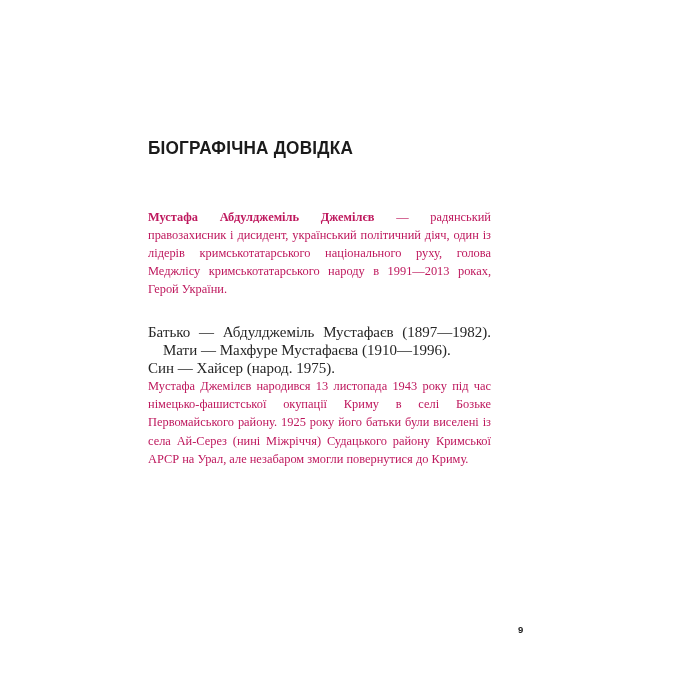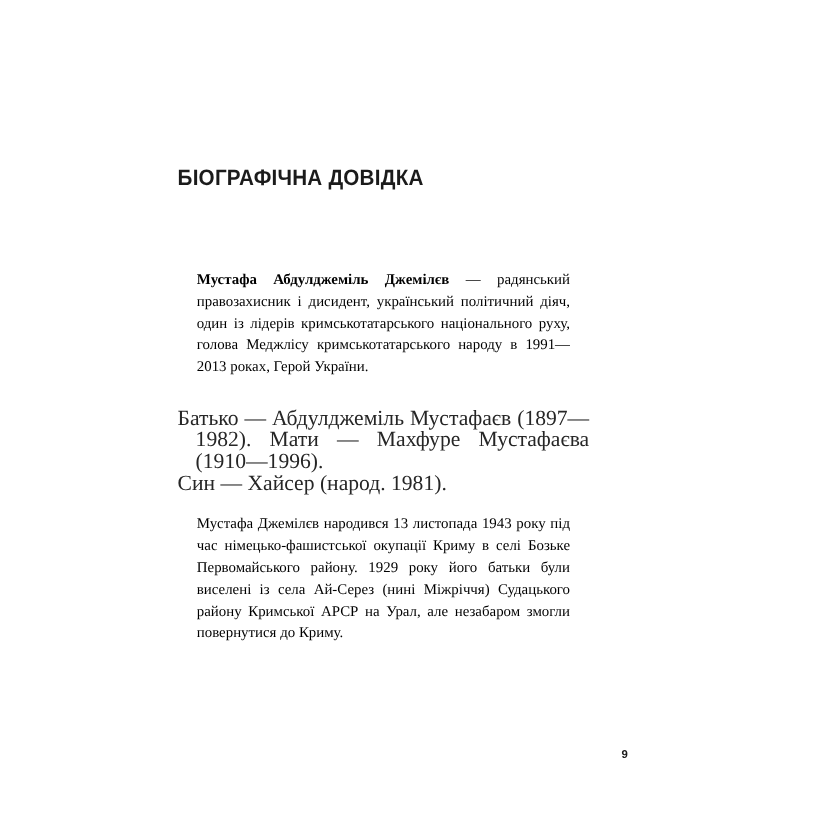--- a/index.html
+++ b/index.html
@@ -39,45 +39,45 @@
 
   
   .text-column {
     position: absolute;
     left: 148px;
     top: 208px;
     width: 343px;
   }
 
   p.para {
-    margin: 16px;
+    margin: 0;
     font-size: 12.4px;
     line-height: 18.05px;
     text-align: justify;
     text-justify: inter-word;
     hyphens: manual;
-    color: #000000;
+    color: #be185d;
   }
 
   .lead-name {
     font-weight: 700;
   }
 
   
   .block-intro {
     margin-bottom: 0;
   }
 
   .family-list {
     margin-top: 25px;
   }
 
   .family-list .entry {
     margin: 0;
-    font-size: 18px;
+    font-size: 15px;
     line-height: 18.05px;
     text-align: justify;
     text-justify: inter-word;
     padding-left: 15px;
     text-indent: -15px;
     color: #262626;
   }
 
   .block-bio {
     margin-top: 26px;
@@ -100,22 +100,22 @@
 <div class="page">
 
   <div class="page-title">БІОГРАФІЧНА ДОВІДКА</div>
 
   <div class="text-column">
 
     <p class="para block-intro"><span class="lead-name">Мустафа Абдулджеміль Джемілєв</span><span> — радянський правозахисник і дисидент, український політичний діяч, один із лідерів кримськотатарського національного руху, голова Меджлісу кримськотатарського народу в 1991—2013 роках, Герой України.</span></p>
 
     <div class="family-list">
       <p class="entry">Батько — Абдулджеміль Мустафаєв (1897—1982). Мати — Махфуре Мустафаєва (1910—1996).</p>
-      <p class="entry">Син — Хайсер (народ. 1981).</p>
+      <p class="entry">Син — Хайсер (народ. 1975).</p>
     </div>
 
-    <p class="para block-bio">Мустафа Джемілєв народився 13 листопада 1943 року під час німецько-фашистської окупації Криму в селі Бозьке Первомайського району. 1929 року його батьки були виселені із села Ай-Серез (нині Міжріччя) Судацького району Кримської АРСР на Урал, але незабаром змогли повернутися до Криму.</p>
+    <p class="para block-bio">Мустафа Джемілєв народився 13 листопада 1943 року під час німецько-фашистської окупації Криму в селі Бозьке Первомайського району. 1925 року його батьки були виселені із села Ай-Серез (нині Міжріччя) Судацького району Кримської АРСР на Урал, але незабаром змогли повернутися до Криму.</p>
 
   </div>
 
   <div class="page-number">9</div>
 
 </div>
 
 </body></html>

